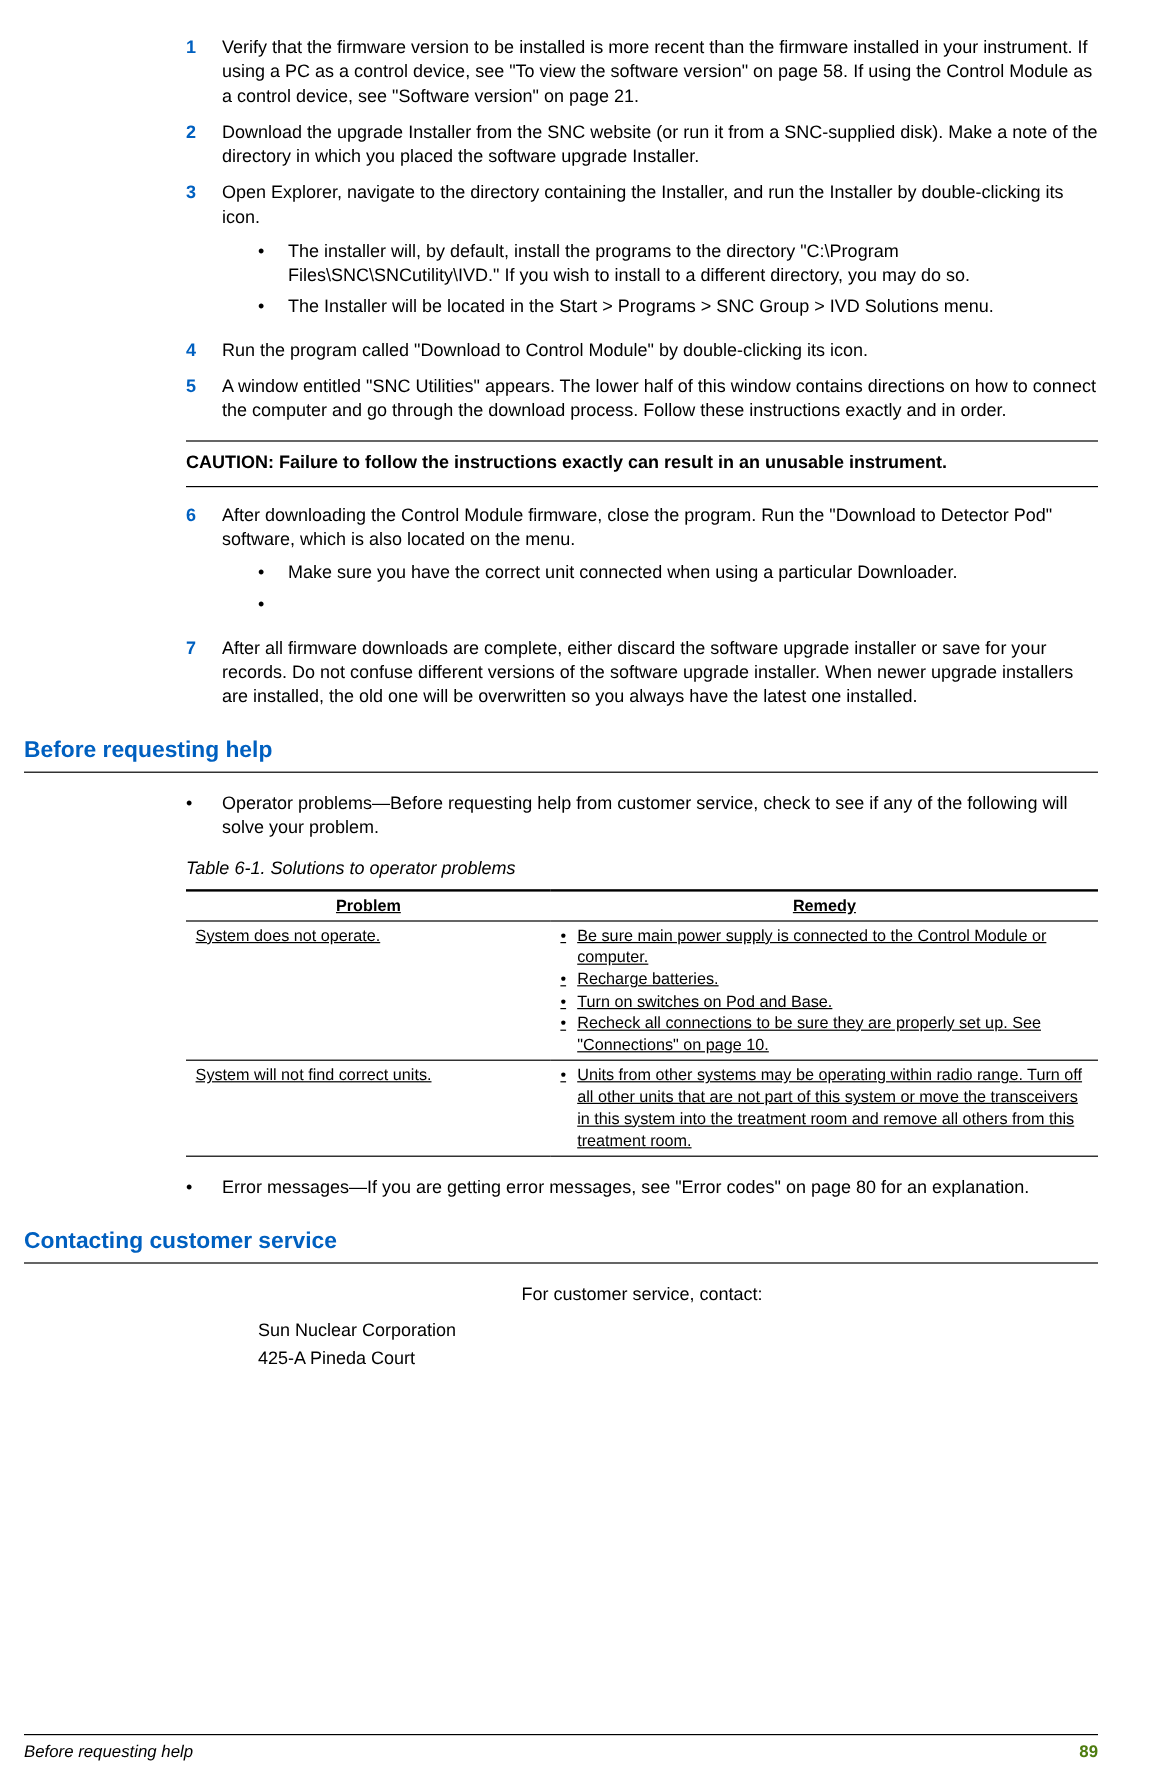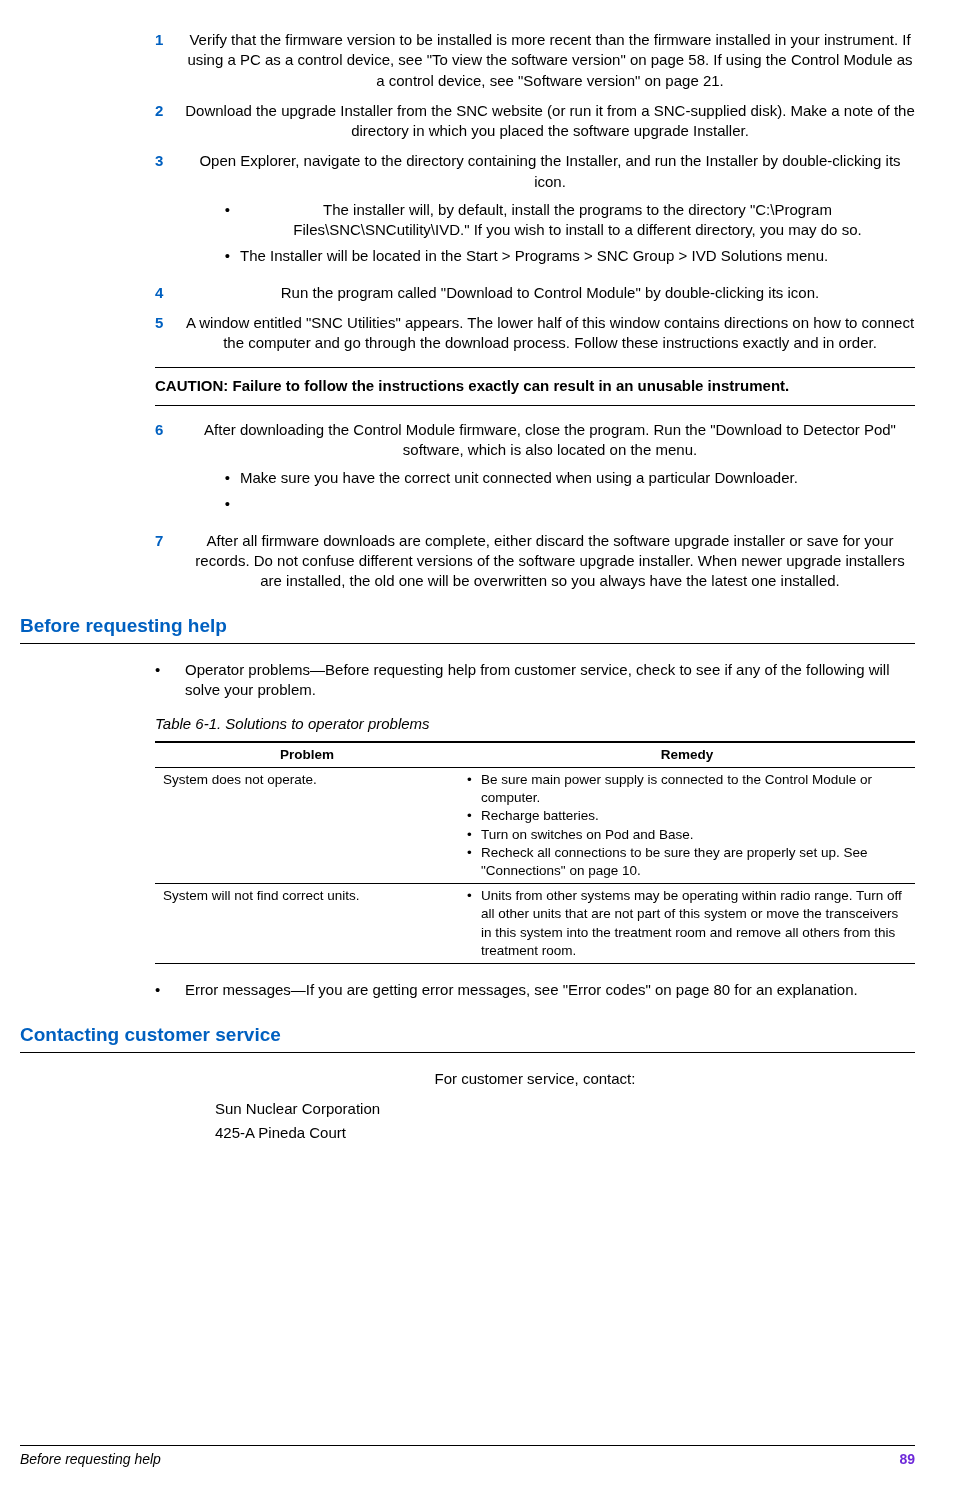--- a/index.html
+++ b/index.html
@@ -6,21 +6,21 @@
     font-family: "Helvetica Neue", Helvetica, Arial, sans-serif;
     font-size: 15px;
     line-height: 1.35;
     color: #000;
     margin: 0;
     padding: 30px 60px 30px 20px;
     background: #fff;
   }
   .step { display: flex; margin-bottom: 10px; padding-left: 135px; }
   .step-num { color: #0060c0; font-weight: bold; width: 30px; flex-shrink: 0; }
-  .step-body { flex: 1; text-align: center; }
+  .step-body { flex: 1; }
   .sub-bullets { padding-left: 30px; margin-top: 8px; }
   .sub-bullet { display: flex; margin-bottom: 6px; }
   .sub-bullet-marker { width: 25px; flex-shrink: 0; }
   .caution-box {
     border-top: 1px solid #000;
     border-bottom: 1px solid #000;
     margin: 14px 0 14px 135px;
     padding: 8px 0;
     font-weight: bold;
     font-family: "Helvetica Neue", Helvetica, Arial, sans-serif;
@@ -29,21 +29,21 @@
     color: #0060c0;
     font-weight: bold;
     font-size: 19px;
     margin-top: 22px;
     margin-bottom: 4px;
   }
   .section-rule { border-top: 1.5px solid #000; margin-bottom: 16px; }
   .body-bullet { display: flex; padding-left: 135px; margin-bottom: 12px; }
   .body-bullet .sub-bullet-marker { width: 30px; }
   .table-caption { font-style: italic; margin: 14px 0 6px 135px; }
-  table { border-collapse: collapse; margin-left: 135px; width: calc(100% - 135px); font-size: 13.5px; }
+  table { border-collapse: collapse; margin-left: 135px; width: calc(100% - 135px); font-size: 13.5px; text-decoration: underline; }
   table thead tr { border-top: 2px solid #000; border-bottom: 1px solid #000; }
   table th { font-weight: bold; text-align: center; padding: 3px 8px; }
   table th:first-child { width: 40%; }
   table td { vertical-align: top; padding: 3px 8px; border-bottom: 1px solid #000; }
   table .cell-bullets { list-style: none; padding: 0; margin: 0; }
   table .cell-bullets li { display: flex; }
   table .cell-bullets li .dot { width: 14px; flex-shrink: 0; }
   .contact-intro { padding-left: 135px; margin-bottom: 10px; text-align: center; }
   .contact-line { padding-left: 195px; margin-bottom: 4px; }
   .footer {
@@ -51,21 +51,21 @@
     bottom: 20px;
     left: 20px;
     right: 60px;
     border-top: 1px solid #000;
     padding-top: 4px;
     display: flex;
     justify-content: space-between;
     font-style: italic;
     font-size: 14px;
   }
-  .footer .pagenum { color: #6d28d9; font-weight: bold; font-style: normal; }
+  .footer .pagenum { color: #4d7c0f; font-weight: bold; font-style: normal; }
 </style>
 </head>
 <body>
 
 <div class="step">
   <div class="step-num">1</div>
   <div class="step-body">Verify that the firmware version to be installed is more recent than the firmware installed in your instrument. If using a PC as a control device, see "To view the software version" on page 58. If using the Control Module as a control device, see "Software version" on page 21.</div>
 </div>
 
 <div class="step">

